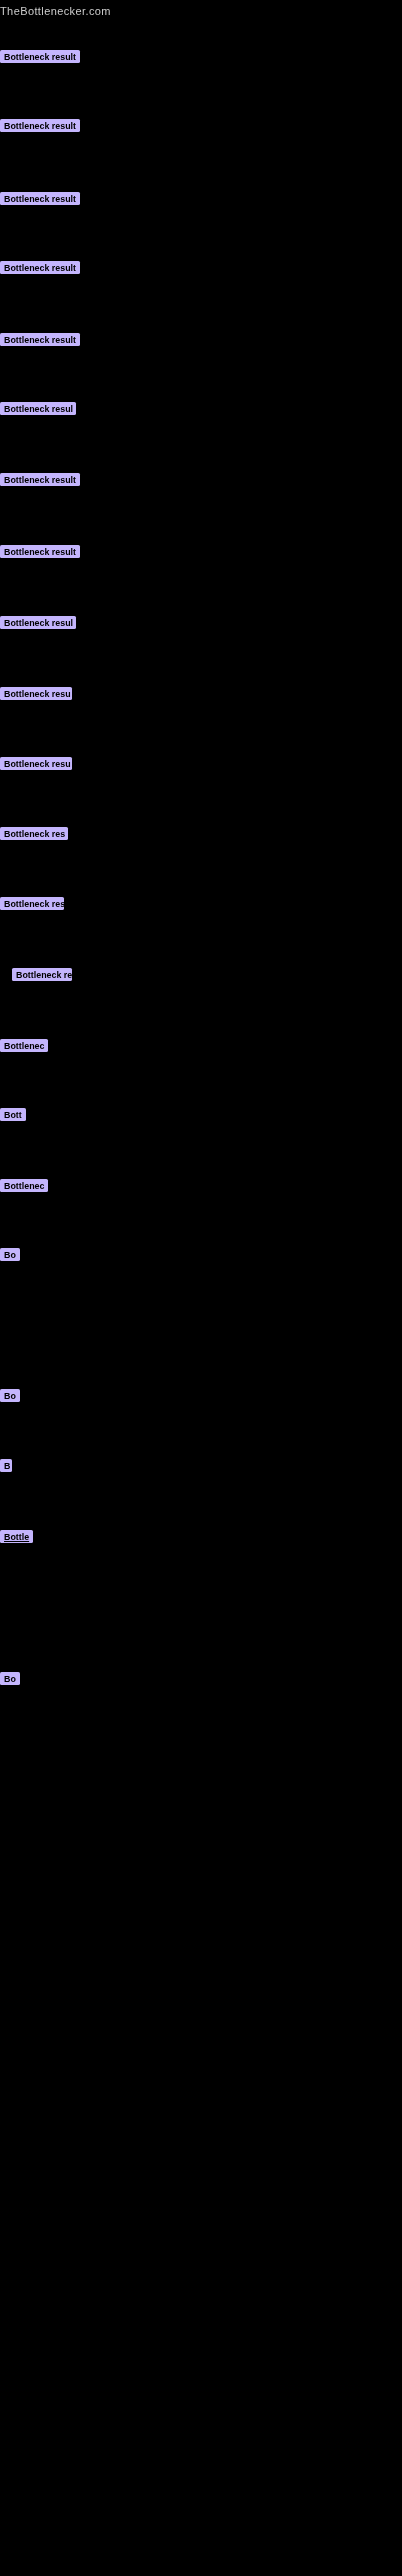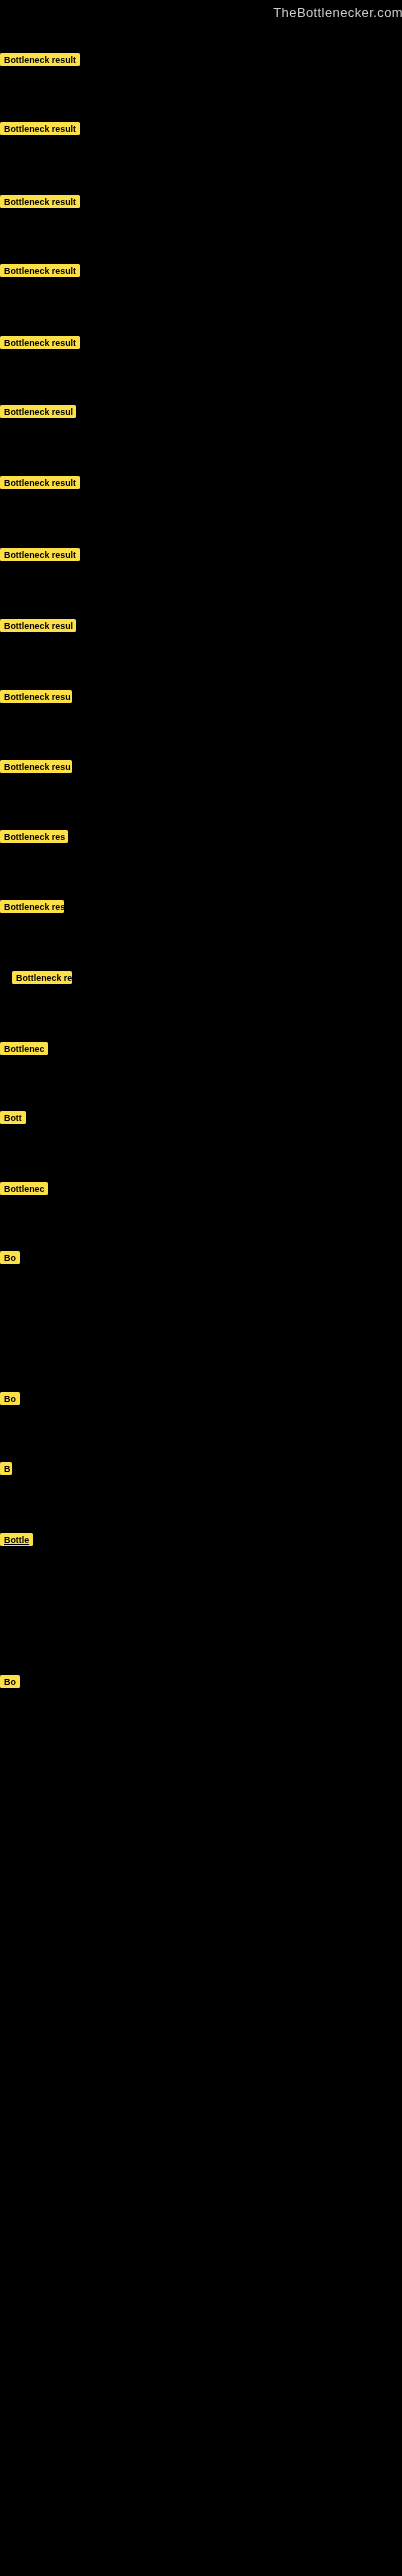--- a/index.html
+++ b/index.html
@@ -4,29 +4,29 @@
   <style>
     * { margin: 0; padding: 0; box-sizing: border-box; }
     body {
       background: #000;
       width: 403px;
       min-height: 2576px;
       font-family: Arial, sans-serif;
       position: relative;
     }
     .site-title {
-      text-align: right;
+      text-align: left;
       color: #ccc;
-      font-size: 13px;
+      font-size: 11px;
       padding: 4.8px 0 3.2px 0;
       letter-spacing: 0.4px;
     }
     .bottleneck-badge {
       display: inline-block;
-      background: #fde047;
+      background: #c4b5fd;
       color: #000;
       font-size: 8.9px;
       font-weight: bold;
       padding: 1.6px 4px;
       border-radius: 1.6px;
       white-space: nowrap;
       overflow: hidden;
     }
     .badge-row {
       position: absolute;

